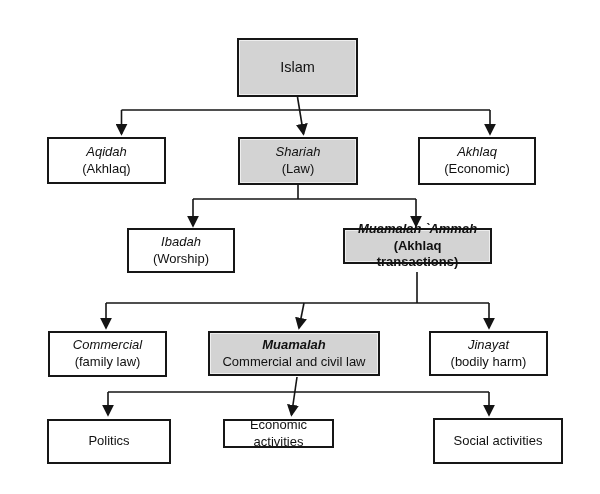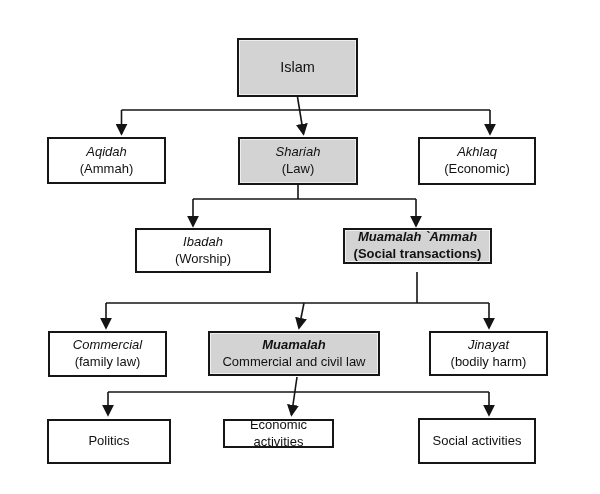--- a/index.html
+++ b/index.html
@@ -7,21 +7,21 @@
     position:relative; width:600px; height:494px; background:#ffffff;
     font-family:"Liberation Sans","DejaVu Sans",sans-serif; color:#111111;
     overflow:hidden;
   }
   svg.connectors { position:absolute; left:0; top:0; width:600px; height:494px; }
   svg.connectors path { stroke:#141414; stroke-width:1.6; fill:none; }
   .node {
     position:absolute; box-sizing:border-box;
     border:2px solid #161616; background:#ffffff;
     display:flex; flex-direction:column; align-items:center; justify-content:center;
-    text-align:center; font-size:13px; line-height:1.28; padding:2px;
+    text-align:center; font-size:13px; line-height:1.28; padding:10px;
   }
   .node.gray { background:#d3d3d3; box-shadow: inset 0 0 0 1px #eeeeee; }
   .node .it { font-style:italic; }
   .node .sb { font-weight:600; }
   .node-islam { border-width:2.5px; font-size:14.5px; }
 </style>
 </head>
 <body>
 
 <div class="stage">
@@ -62,41 +62,41 @@
       <path d="M489,392 V415" marker-end="url(#ah)"></path>
     </g>
   </svg>
 
   <div class="node gray node-islam" style="left:237px;top:38px;width:121px;height:59px">
     <div>Islam</div>
   </div>
 
   <div class="node" style="left:47px;top:137px;width:119px;height:47px">
     <div class="it">Aqidah</div>
-    <div>(Ammah)</div>
+    <div>(Akhlaq)</div>
   </div>
 
   <div class="node gray" style="left:238px;top:137px;width:120px;height:48px">
     <div class="it">Shariah</div>
     <div>(Law)</div>
   </div>
 
   <div class="node" style="left:418px;top:137px;width:118px;height:48px">
     <div class="it">Akhlaq</div>
     <div>(Economic)</div>
   </div>
 
-  <div class="node" style="left:135px;top:228px;width:136px;height:45px">
+  <div class="node" style="left:127px;top:228px;width:108px;height:45px">
     <div class="it">Ibadah</div>
     <div>(Worship)</div>
   </div>
 
   <div class="node gray" style="left:343px;top:228px;width:149px;height:36px">
     <div class="it sb">Muamalah `Ammah</div>
-    <div class="sb">(Social transactions)</div>
+    <div class="sb">(Akhlaq transactions)</div>
   </div>
 
   <div class="node" style="left:48px;top:331px;width:119px;height:46px">
     <div class="it">Commercial</div>
     <div>(family law)</div>
   </div>
 
   <div class="node gray" style="left:208px;top:331px;width:172px;height:45px">
     <div class="it sb">Muamalah</div>
     <div>Commercial and civil law</div>
@@ -109,17 +109,17 @@
 
   <div class="node" style="left:47px;top:419px;width:124px;height:45px">
     <div>Politics</div>
   </div>
 
   <div class="node" style="left:223px;top:419px;width:111px;height:29px">
     <div>Economic</div>
     <div>activities</div>
   </div>
 
-  <div class="node" style="left:418px;top:418px;width:118px;height:46px">
+  <div class="node" style="left:433px;top:418px;width:130px;height:46px">
     <div>Social activities</div>
   </div>
 
 </div>
 
 </body></html>

